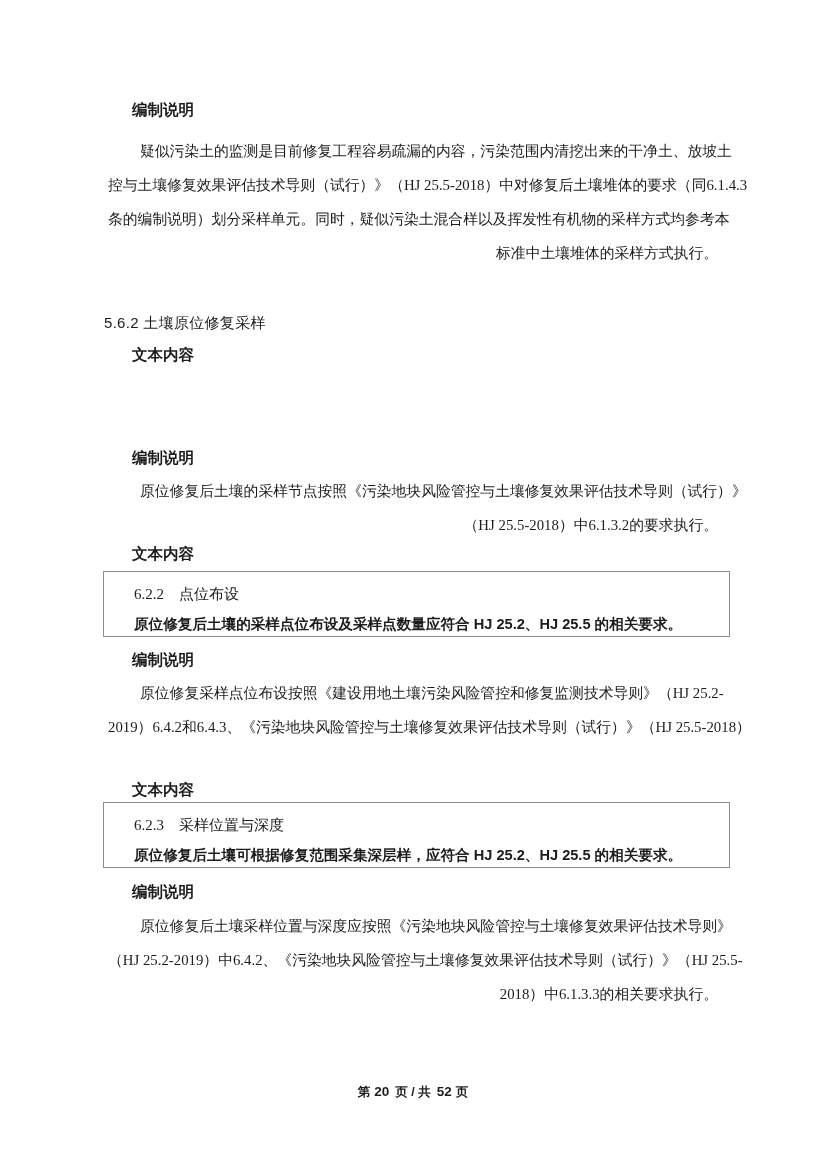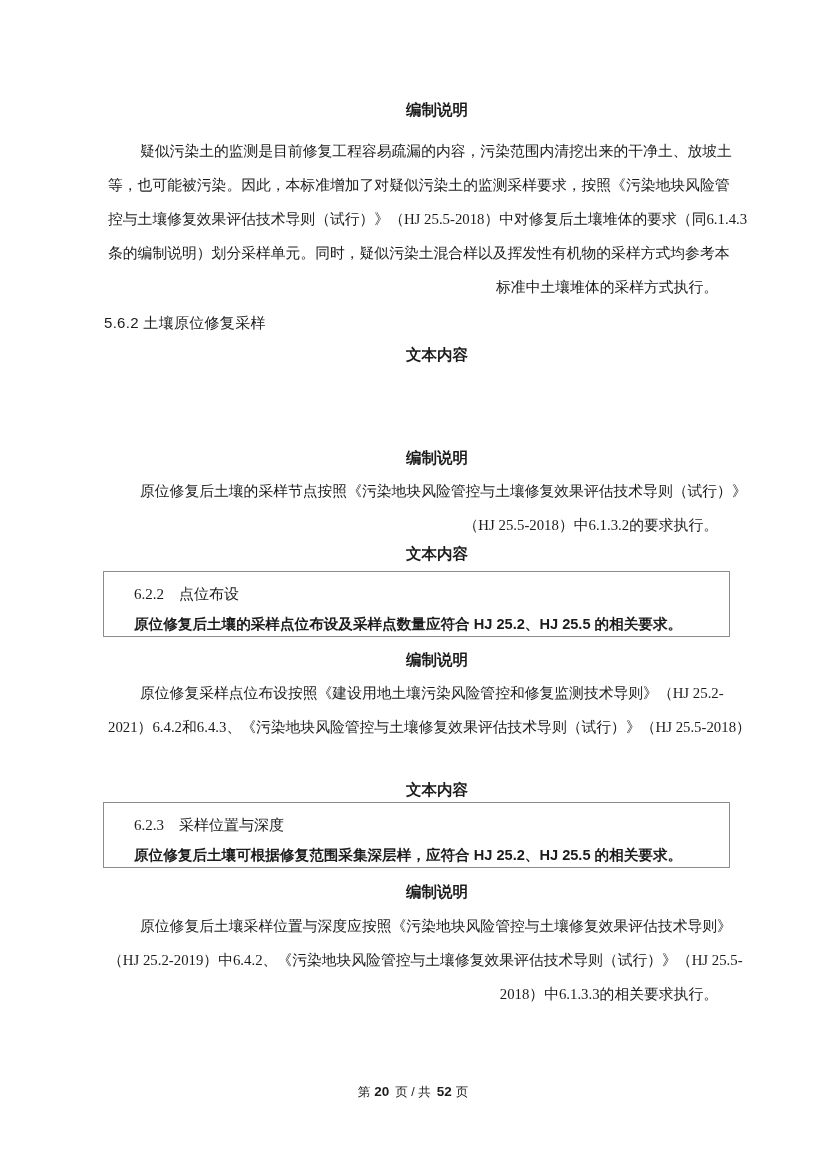--- a/index.html
+++ b/index.html
@@ -10,21 +10,20 @@
     overflow:hidden;
     font-family:"Liberation Serif","DejaVu Serif",serif;
     color:#1c1c1c;
   }
   .blk{position:absolute;left:108px;width:610px;}
   .label{
     font-family:"Liberation Sans","DejaVu Sans",sans-serif;
     font-weight:bold;
     font-size:15.5px;line-height:20px;
     padding-left:24px;
-    text-align:center;
   }
   .section-heading{
     position:absolute;left:104px;width:620px;
     font-family:"Liberation Sans","DejaVu Sans",sans-serif;
     font-size:15px;line-height:20px;
     letter-spacing:0.3px;
   }
   .para{font-size:14.8px;line-height:34px;}
   .para .line{white-space:nowrap;}
   .jline{text-align:justify;text-align-last:justify;}
@@ -45,37 +44,36 @@
   .clause-body{
     font-family:"Liberation Sans","DejaVu Sans",sans-serif;
     font-weight:bold;
     font-size:14.6px;line-height:30px;
     white-space:nowrap;
   }
   .footer{
     position:absolute;left:0;top:1084px;width:826px;
     text-align:center;
     font-family:"Liberation Sans","DejaVu Sans",sans-serif;
-    font-weight:normal;
+    font-weight:bold;
     font-size:12.5px;line-height:16px;
     color:#1c1c1c;
   }
   .footer .num{margin:0 4px;font-size:13.5px;}
   .footer .sep{margin:0 2px;}
 </style>
 </head>
 <body>
 
 <div class="page">
 
   <div class="blk label" style="top:100px">编制说明</div>
 
   <div class="blk para" style="top:134px">
     <div class="line jline indent">疑似污染土的监测是目前修复工程容易疏漏的内容，污染范围内清挖出来的干净土、放坡土</div>
-    <div class="line jline">等，也可能被污染。因此，本标准增加了对疑似污染土的监测采样要求，按照《污染地块风险管</div>
     <div class="line jline">控与土壤修复效果评估技术导则（试行）》（HJ 25.5-2018）中对修复后土壤堆体的要求（同6.1.4.3</div>
     <div class="line jline">条的编制说明）划分采样单元。同时，疑似污染土混合样以及挥发性有机物的采样方式均参考本</div>
     <div class="line lastline">标准中土壤堆体的采样方式执行。</div>
   </div>
 
   <div class="section-heading" style="top:313px">5.6.2 土壤原位修复采样</div>
 
   <div class="blk label" style="top:345px">文本内容</div>
 
 
@@ -90,21 +88,21 @@
 
   <div class="clause-box" style="top:571px">
     <div class="clause-title">6.2.2　点位布设</div>
     <div class="clause-body">原位修复后土壤的采样点位布设及采样点数量应符合 HJ 25.2、HJ 25.5 的相关要求。</div>
   </div>
 
   <div class="blk label" style="top:650px">编制说明</div>
 
   <div class="blk para" style="top:676px">
     <div class="line jline indent">原位修复采样点位布设按照《建设用地土壤污染风险管控和修复监测技术导则》（HJ 25.2-</div>
-    <div class="line jline">2021）6.4.2和6.4.3、《污染地块风险管控与土壤修复效果评估技术导则（试行）》（HJ 25.5-2018）</div>
+    <div class="line jline">2019）6.4.2和6.4.3、《污染地块风险管控与土壤修复效果评估技术导则（试行）》（HJ 25.5-2018）</div>
   </div>
 
   <div class="blk label" style="top:780px">文本内容</div>
 
   <div class="clause-box" style="top:802px">
     <div class="clause-title">6.2.3　采样位置与深度</div>
     <div class="clause-body">原位修复后土壤可根据修复范围采集深层样，应符合 HJ 25.2、HJ 25.5 的相关要求。</div>
   </div>
 
   <div class="blk label" style="top:882px">编制说明</div>

